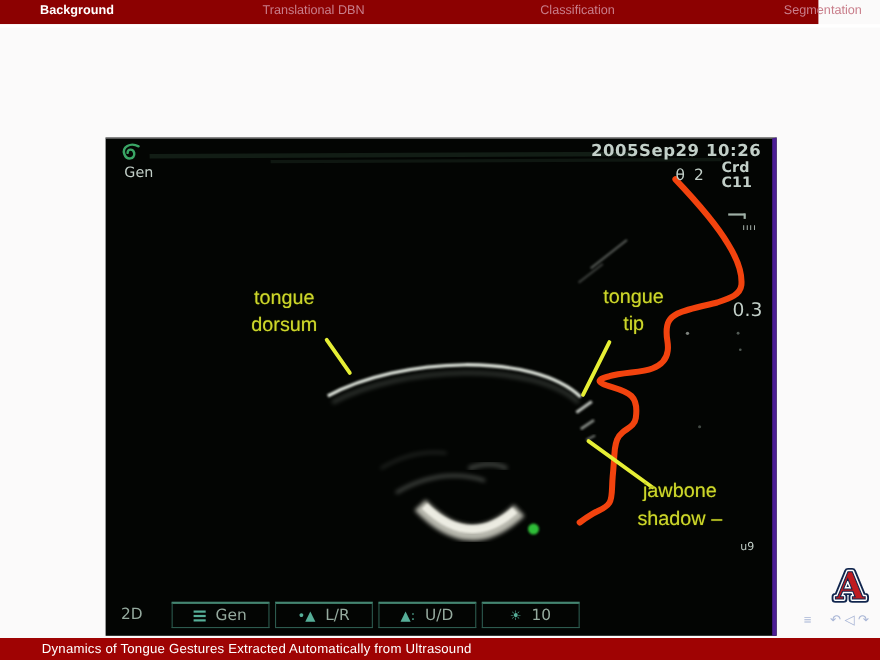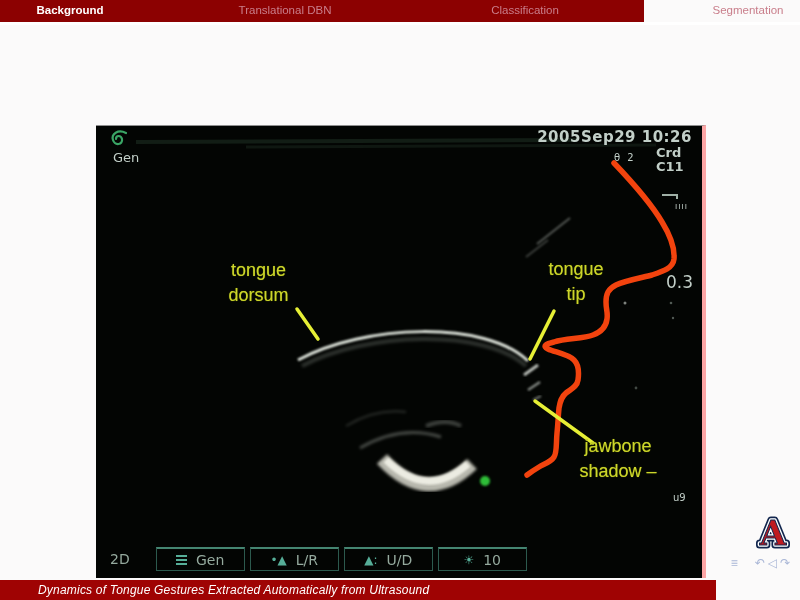--- a/index.html
+++ b/index.html
@@ -1,38 +1,38 @@
 <!DOCTYPE html>
 <html><head>
 <meta charset="utf-8">
 <style>
   html,body{margin:0;padding:0;}
   .slide{
     position:relative;width:800px;height:600px;overflow:hidden;
     background:#fbfafa;font-family:"Liberation Sans",sans-serif;
   }
   
-  .topbar{position:absolute;left:0;top:0;width:644px;height:22px;background:#8c0101;}
+  .topbar{position:absolute;left:0;top:0;width:744px;height:22px;background:#8c0101;}
   .topbar .nav-item{position:absolute;top:4px;transform:translateX(-50%);
     font-size:11.5px;color:#c97e8b;white-space:nowrap;cursor:default;}
   .topbar .nav-item.active{color:#ffffff;font-weight:bold;}
   .sep-line{position:absolute;left:0;top:22px;width:800px;height:3px;background:#ffffff;}
   
   .titleband{position:absolute;left:0;top:25px;width:800px;height:78px;
     background:linear-gradient(#f6f4f4,#eae8e8);}
   .frametitle{position:absolute;left:20px;top:40px;font-size:27px;color:#c81414;
     font-weight:500;letter-spacing:.2px;}
   
   .usimg{position:absolute;left:96px;top:125px;width:610px;height:453px;
     box-sizing:border-box;background:#030503;
-    border-top:1px solid #8f8f8f;border-right:4px solid #fca5a5;}
+    border-top:1px solid #8f8f8f;border-right:4px solid #4c1d95;}
   .usimg .ustext{position:absolute;color:#c2cfc8;font-family:"DejaVu Sans",sans-serif;}
   .ts{right:10px;top:2px;font-size:15px;font-weight:bold;letter-spacing:.5px;color:#c9d6cf;}
   .gen-label{left:17px;top:24px;font-size:13px;color:#92a59a;}
-  .theta{left:518px;top:26px;font-size:10px;color:#b9c8c0;letter-spacing:2px;}
+  .theta{left:518px;top:26px;font-size:14px;color:#b9c8c0;letter-spacing:2px;}
   .probe{left:560px;top:20px;font-size:13px;font-weight:bold;color:#bfccc4;line-height:14px;text-align:left;}
   .scale-dash{position:absolute;left:566px;top:68px;width:15px;height:2px;background:#9fb0a6;}
   .scale-dash:after{content:"";position:absolute;right:-1px;top:0;width:2px;height:5px;background:#9fb0a6;}
   .ticks{left:566px;top:76px;font-size:8px;letter-spacing:1px;color:#8d9e94;padding-left:13px;}
   .depth{left:570px;top:146px;font-size:17px;color:#bfccc4;}
   .corner-mark{left:577px;top:366px;font-size:10px;color:#60706a;}
   
   .ann{position:absolute;color:#ccd52c;font-family:Liberation Sans, sans-serif;
     font-size:18px;line-height:25px;text-align:center;text-shadow:0 0 1px #7f8c06;}
   .ann-dorsum{left:100px;top:132px;width:125px;}
@@ -42,21 +42,21 @@
   .statusbar{position:absolute;left:14px;top:420px;height:26px;display:flex;align-items:center;
     font-family:"DejaVu Sans",sans-serif;color:#95aa9e;font-size:14px;}
   .mode2d{margin-right:26px;}
   .sbox{box-sizing:border-box;width:89px;height:24px;margin-right:5px;
     border:1px solid #2c5a4e;border-top:2px solid #448571;
     display:flex;align-items:center;justify-content:center;gap:9px;}
   .sicon{color:#56ae98;font-size:12px;line-height:12px;}
   .listicon{display:inline-flex;flex-direction:column;gap:2px;}
   .listicon i{display:block;width:11px;height:2px;background:#56ae98;}
   
-  .footbar{position:absolute;left:0;top:580px;width:716px;height:20px;background:#9f0303;font-style:italic;}
+  .footbar{position:absolute;left:0;top:580px;width:800px;height:20px;background:#9f0303;}
   .foottext{position:absolute;left:38px;top:3px;font-size:12px;color:#ffffff;letter-spacing:.2px;}
   
   .navsyms{position:absolute;right:10px;top:556px;display:flex;align-items:center;
     color:#a9b6d6;font-size:12px;}
   .navsyms .g1{margin-right:14px;}
   .navsyms span{margin-left:3px;cursor:default;}
   
   .ualogo{position:absolute;right:8px;top:513px;}
 </style>
 </head>

